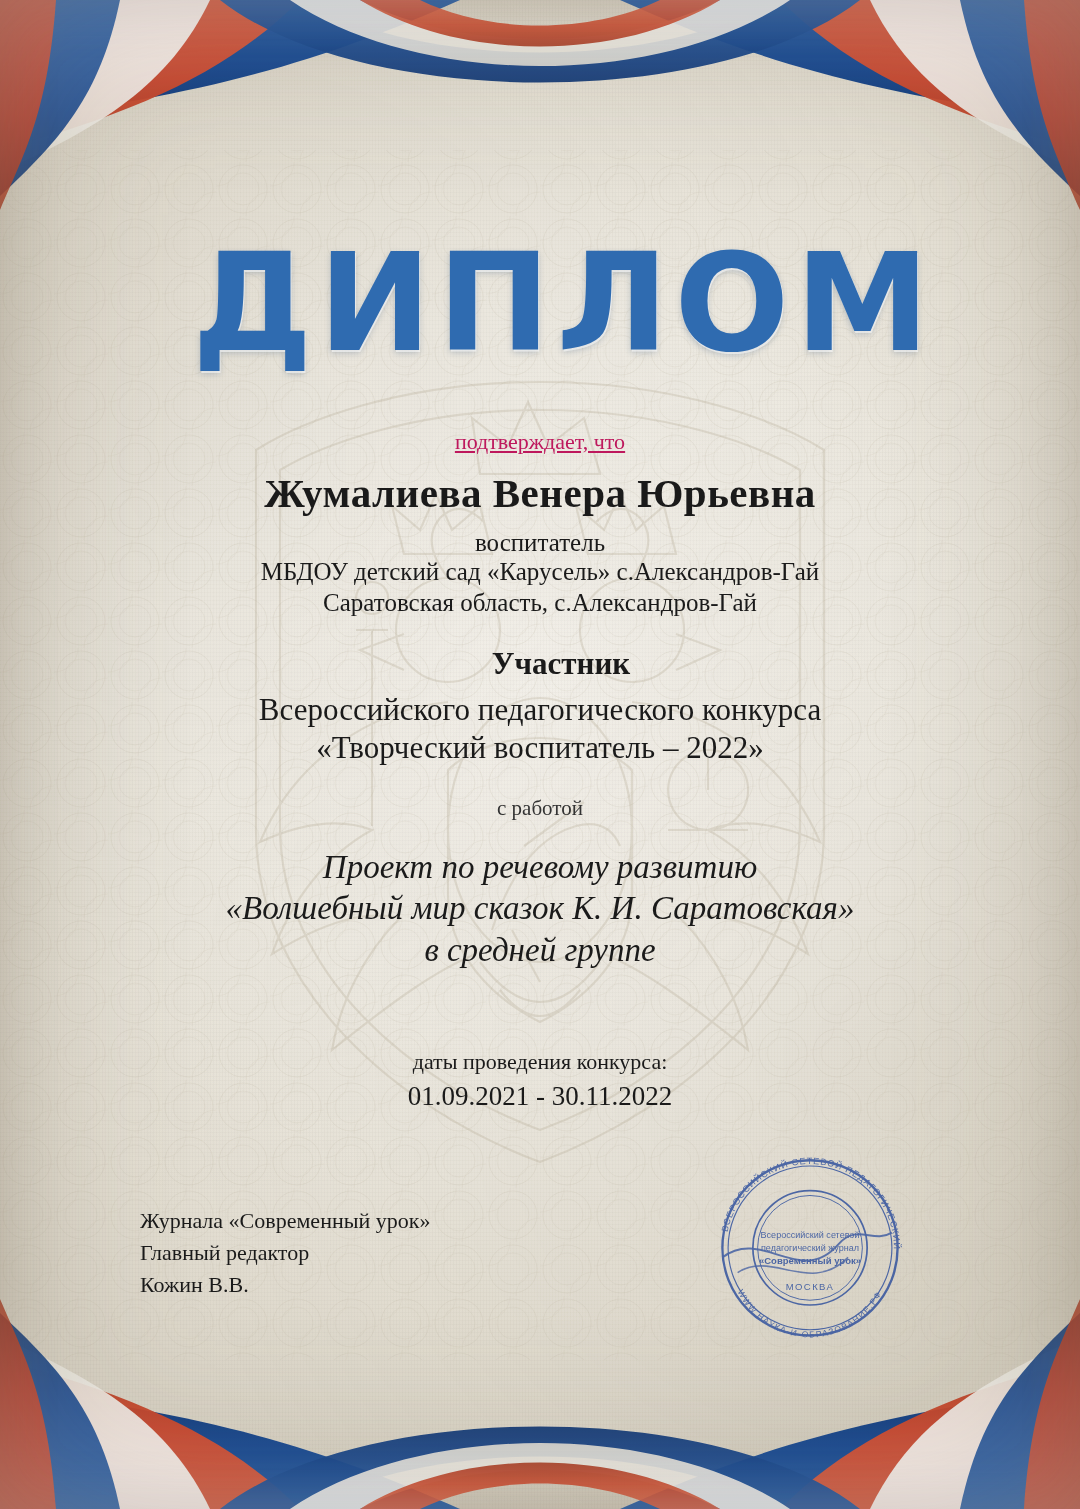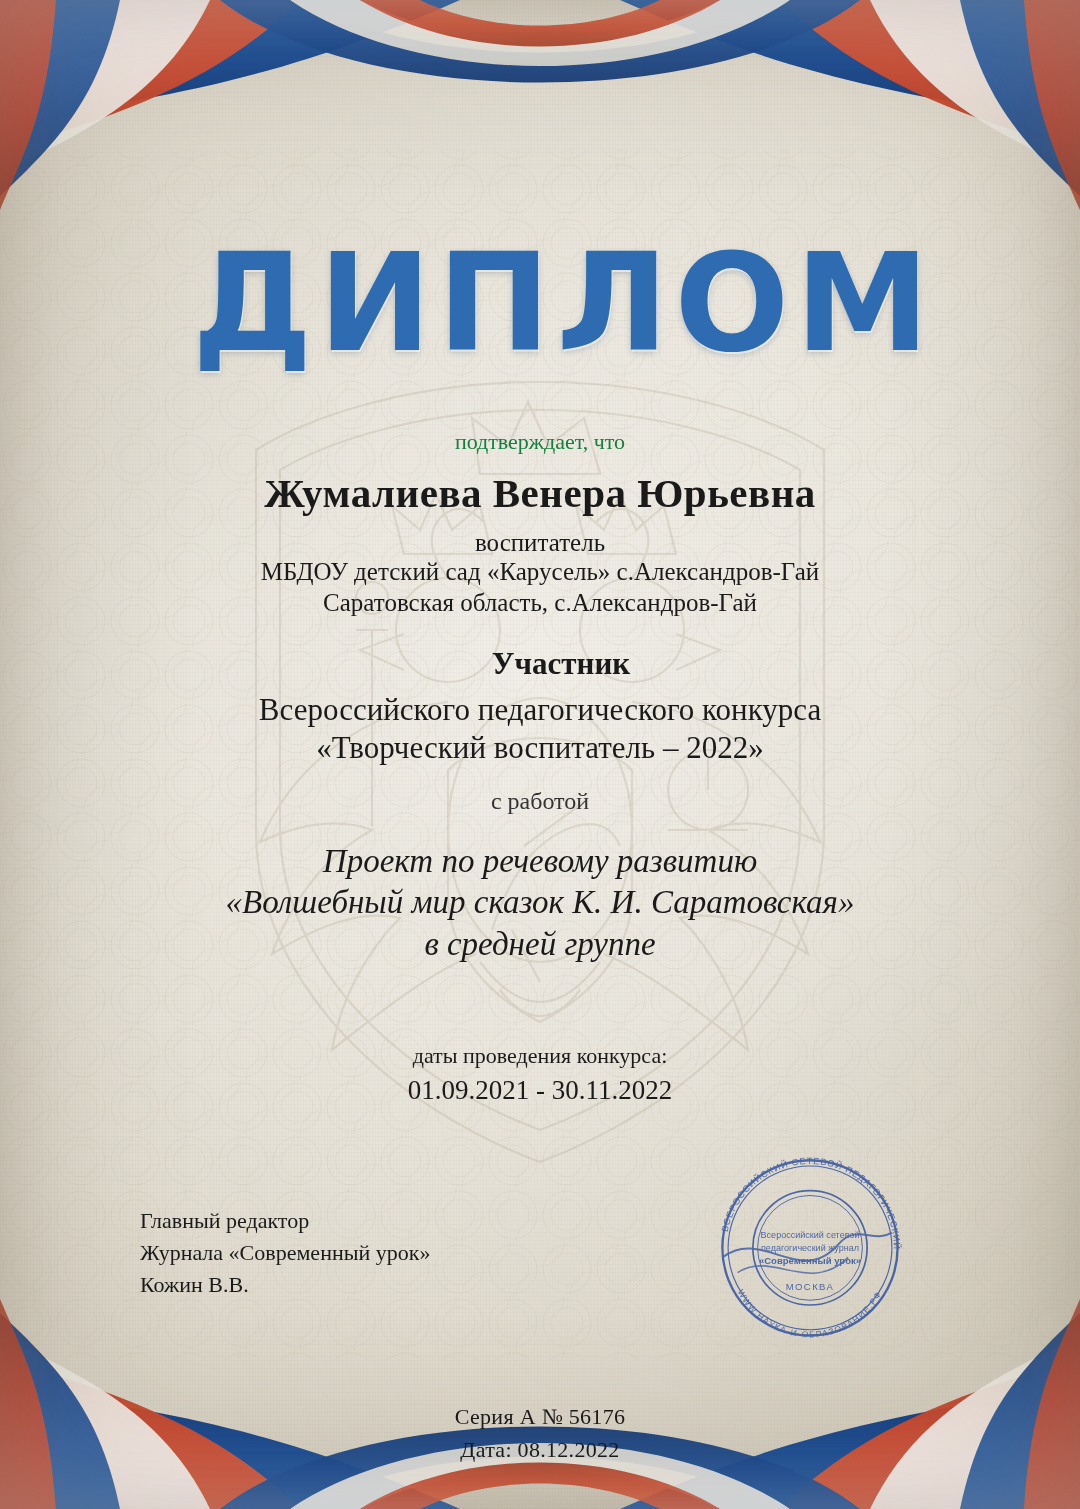--- a/index.html
+++ b/index.html
@@ -89,21 +89,22 @@
     letter-spacing: 6px;
     color: #2f6bb0;
     line-height: 1;
     text-shadow: 1px 2px 0 rgba(255,255,255,0.55), 0 3px 6px rgba(40,70,110,0.25);
     padding-left: 48px;
   }
 
   .confirm {
     margin-top: 58px;
     font-size: 22px;
-    color: #15803d;
+    color: #be185d;
+    text-decoration: underline;
   }
 
   .recipient {
     margin-top: 14px;
     font-size: 41px;
     font-weight: 700;
     letter-spacing: .5px;
   }
 
   .role {
@@ -125,22 +126,22 @@
     margin-top: 10px;
     font-size: 31px;
   }
   .contest-name {
     margin-top: 2px;
     font-size: 31px;
     font-weight: 400;
   }
 
   .with-work {
-    margin-top: 22px;
-    font-size: 24px;
+    margin-top: 30px;
+    font-size: 21px;
     color: #333;
   }
 
   .work-title {
     margin-top: 26px;
     font-size: 33px;
     line-height: 1.25;
     font-style: italic;
   }
 
@@ -328,22 +329,22 @@
       <div>«Волшебный мир сказок К. И. Саратовская»</div>
       <div>в средней группе</div>
     </div>
 
     <div class="dates-label">даты проведения конкурса:</div>
     <div class="dates-value">01.09.2021 - 30.11.2022</div>
 
   </div>
 
   <div class="signature">
+    <div>Журнала «Современный урок»</div>
     <div>Главный редактор</div>
-    <div>Журнала «Современный урок»</div>
     <div>Кожин В.В.</div>
   </div>
 
   <div class="stamp">
     <svg viewBox="0 0 220 210">
       <defs>
         <path id="arcOuter" d="M 110 196 m -88 -88 a 88 88 0 1 1 176 0"></path>
         <path id="arcBottom" d="M 26 118 a 84 84 0 0 0 168 0"></path>
       </defs>
       <g stroke="#33539e" fill="none">
@@ -362,18 +363,14 @@
         <text x="110" y="98" text-anchor="middle" font-size="9.5">Всероссийский сетевой</text>
         <text x="110" y="111" text-anchor="middle" font-size="9.5">педагогический журнал</text>
         <text x="110" y="125" text-anchor="middle" font-size="10" font-weight="bold">«Современный урок»</text>
         <text x="110" y="152" text-anchor="middle" font-size="10" letter-spacing="1.5">МОСКВА</text>
       </g>
       <path d="M18 118 C60 86 100 150 140 104 C160 82 176 104 196 92" stroke="#33539e" stroke-width="2" fill="none" opacity="0.9"></path>
       <path d="M34 134 C70 110 110 158 150 118" stroke="#33539e" stroke-width="1.6" fill="none" opacity="0.8"></path>
     </svg>
   </div>
 
-  <div class="footer">
-    <div>Серия А № 56176</div>
-    <div>Дата:  08.12.2022</div>
-  </div>
 
 </div>
 
 </body></html>

